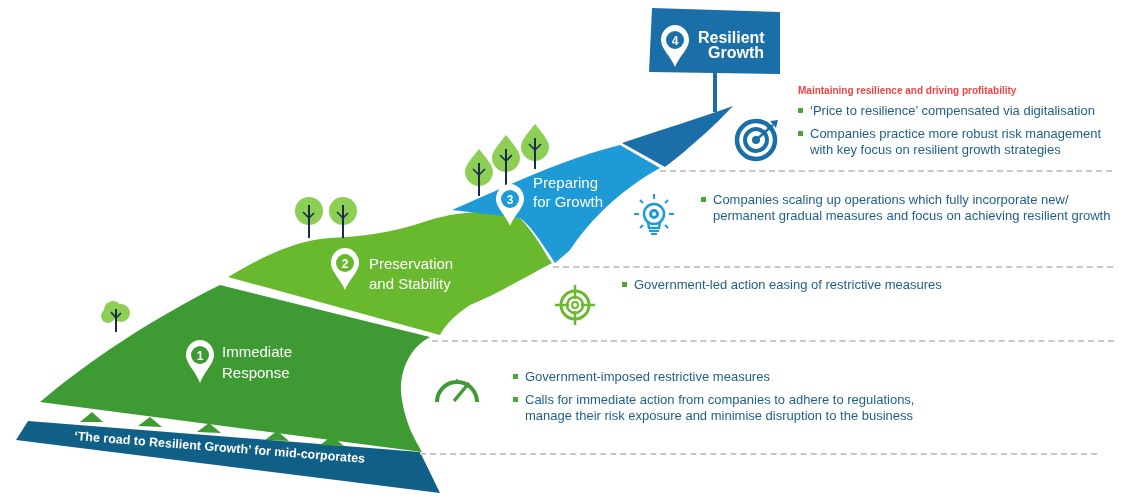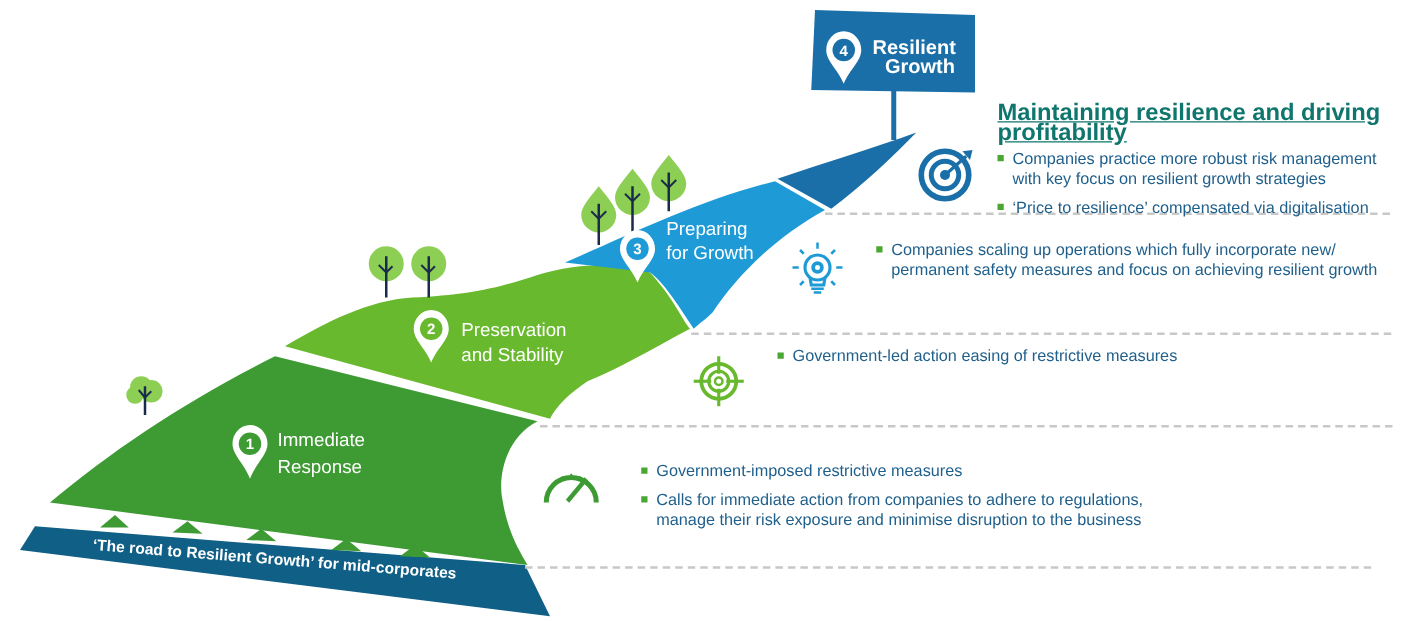--- a/index.html
+++ b/index.html
@@ -4,21 +4,21 @@
 <style>
   html, body { margin:0; padding:0; background:#ffffff; }
   body { width:1140px; height:497px; position:relative; overflow:hidden;
          font-family:"Liberation Sans", sans-serif; }
   #stage { position:absolute; left:0; top:0; width:1140px; height:497px; }
   .stage-label { font-family:"Liberation Sans", sans-serif; fill:#ffffff; font-size:15px; }
   .sign-label { font-family:"Liberation Sans", sans-serif; fill:#ffffff; font-size:16px; font-weight:bold; }
   .pin-num { font-family:"Liberation Sans", sans-serif; font-size:12px; font-weight:bold; fill:#ffffff; }
   .road-label { font-family:"Liberation Sans", sans-serif; font-size:12.5px; font-weight:bold; fill:#ffffff; }
   .text-block { position:absolute; color:#1f5f8b; font-size:13px; line-height:16px; }
-  .text-block .heading { font-weight:bold; color:#0f766e; font-size:19px; margin-bottom:4px;text-decoration:underline; }
+  .text-block .heading { font-weight:bold; color:#ef4444; font-size:10px; margin-bottom:4px; }
   .bullet { position:relative; padding-left:12px; margin-bottom:7px; }
   .bullet::before { content:""; position:absolute; left:0; top:5px; width:5px; height:5px; background:#4aa832; }
   .divider { position:absolute; height:0; border-top:2px dashed #c8c8c8; }
 </style>
 </head>
 <body>
 
 <svg id="stage" viewBox="0 0 1140 497" xmlns="http://www.w3.org/2000/svg">
 
   <g>
@@ -162,26 +162,26 @@
   </g>
 </svg>
 
 <div class="divider" style="left:660px; top:170px; width:452px;"></div>
 <div class="divider" style="left:553px; top:266px; width:560px;"></div>
 <div class="divider" style="left:432px; top:340px; width:682px;"></div>
 <div class="divider" style="left:420px; top:453px; width:677px;"></div>
 
 <div class="text-block" style="left:798px; top:83px; width:320px;">
   <div class="heading">Maintaining resilience and driving profitability</div>
+  <div class="bullet">‘Price to resilience’ compensated via digitalisation</div>
   <div class="bullet">Companies practice more robust risk management with key focus on resilient growth strategies</div>
-  <div class="bullet">‘Price to resilience’ compensated via digitalisation</div>
 </div>
 
 <div class="text-block" style="left:701px; top:192px; width:420px;">
-  <div class="bullet">Companies scaling up operations which fully incorporate new/ permanent safety measures and focus on achieving resilient growth</div>
+  <div class="bullet">Companies scaling up operations which fully incorporate new/ permanent gradual measures and focus on achieving resilient growth</div>
 </div>
 
 <div class="text-block" style="left:622px; top:277px; width:460px;">
   <div class="bullet">Government-led action easing of restrictive measures</div>
 </div>
 
 <div class="text-block" style="left:513px; top:369px; width:420px;">
   <div class="bullet">Government-imposed restrictive measures</div>
   <div class="bullet">Calls for immediate action from companies to adhere to regulations, manage their risk exposure and minimise disruption to the business</div>
 </div>

